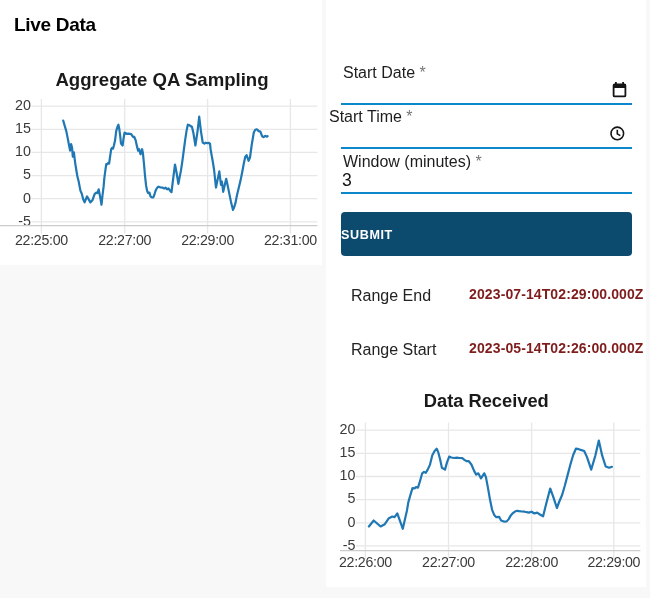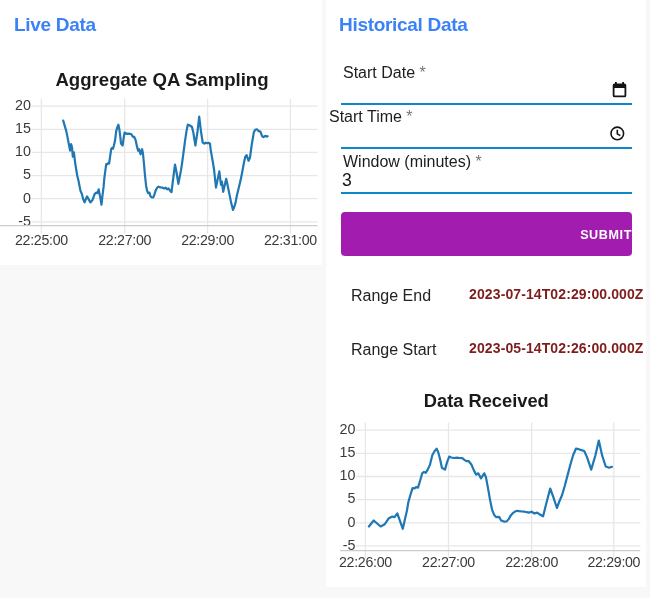--- a/index.html
+++ b/index.html
@@ -1,18 +1,18 @@
 <!DOCTYPE html>
 <html><head><meta charset="utf-8">
 <style>
   * { margin:0; padding:0; box-sizing:border-box; }
   html,body { width:650px; height:598px; background:#f8f8f8; font-family:"Liberation Sans", sans-serif; }
   #page { position:relative; width:650px; height:598px; background:#f8f8f8; overflow:hidden; }
   .card { position:absolute; background:#ffffff; }
-  .h1 { position:absolute; font-size:19px; font-weight:bold; color:#3b82f6; letter-spacing:-0.3px; }
+  .h1 { position:absolute; font-size:19px; font-weight:bold; color:#000000; letter-spacing:-0.3px; }
   .lbl { position:absolute; font-size:16px; color:#1d1d1d; }
   .lbl .ast { color:#757575; }
   .val { position:absolute; font-size:17.6px; color:#151515; word-spacing:2px; }
   .uline { position:absolute; height:1.6px; background:#0c87c9; width:290.5px; left:15px; }
   .rrow { position:absolute; left:25px; width:292.5px; font-size:16px; color:#232323; }
   .rrow b { position:absolute; right:0; top:-1px; font-size:14px; color:#7f1d1d; letter-spacing:0.1px; }
 </style></head>
 <body>
 <div id="page">
   <div class="card" style="left:0;top:0;width:322px;height:265px">
@@ -37,33 +37,32 @@
 <line x1="207.6" y1="99.0" x2="207.6" y2="233.6" stroke="#e7e7e7" stroke-width="1.3"></line>
 <text x="207.6" y="245.3" text-anchor="middle" font-family="Liberation Sans, sans-serif" font-size="14.2" letter-spacing="-0.3" fill="#3a3a3a">22:29:00</text>
 <line x1="290.4" y1="99.0" x2="290.4" y2="233.6" stroke="#e7e7e7" stroke-width="1.3"></line>
 <text x="290.4" y="245.3" text-anchor="middle" font-family="Liberation Sans, sans-serif" font-size="14.2" letter-spacing="-0.3" fill="#3a3a3a">22:31:00</text>
 <line x1="0" y1="225.6" x2="317.5" y2="225.6" stroke="#cccccc" stroke-width="1.2"></line>
 <polyline points="63.2,120.5 64.5,125.1 66.3,131.1 67.7,138.1 69.0,145.0 70.1,150.6 71.1,144.1 72.1,147.8 72.8,156.6 73.9,152.4 75.2,163.1 76.3,170.0 77.3,176.0 78.7,181.6 80.4,190.6 81.8,193.8 83.2,199.2 84.6,202.4 87.0,196.4 90.4,202.4 92.5,200.1 94.6,194.1 96.3,192.5 97.4,193.1 98.7,189.4 100.5,198.7 101.5,204.7 102.5,195.5 103.6,186.7 104.3,178.3 105.3,170.9 106.3,164.0 107.4,164.2 108.1,163.1 109.1,163.5 110.1,156.6 111.2,149.2 112.1,147.8 113.0,148.7 113.9,145.5 115.0,140.8 116.2,131.1 117.4,127.0 118.4,124.7 119.2,128.4 120.2,135.8 121.0,143.6 122.6,145.5 123.6,138.1 124.6,132.5 125.7,133.4 127.1,133.9 128.4,133.7 129.8,133.9 131.2,134.1 132.2,135.8 133.3,137.1 134.3,136.9 135.7,140.4 137.1,146.9 138.1,150.6 139.1,149.2 140.5,154.3 142.1,149.2 142.9,152.9 144.0,164.0 145.0,175.6 146.1,185.7 147.1,190.8 148.1,193.1 149.5,192.7 150.5,196.4 151.9,197.5 153.3,197.3 154.3,195.0 155.4,191.3 156.4,189.0 157.5,187.4 158.5,186.7 159.5,187.1 160.9,187.4 162.3,187.6 163.3,188.1 164.4,188.5 165.7,187.6 167.1,189.4 168.5,188.5 169.9,190.4 171.5,192.2 172.7,182.5 175.0,164.5 176.5,172.3 178.4,183.9 179.6,177.4 180.9,170.9 182.3,161.7 183.7,151.0 185.1,140.4 186.5,131.1 187.8,124.7 189.2,125.1 190.6,126.0 192.0,127.0 193.4,133.0 195.4,145.5 197.5,131.6 199.2,116.6 201.0,131.6 202.7,142.5 204.4,143.6 205.8,142.7 207.2,143.2 208.9,142.9 210.0,143.6 210.6,149.2 211.8,156.1 213.1,163.5 214.1,170.0 216.0,187.6 219.3,171.4 221.0,184.8 221.9,181.6 223.2,191.8 226.2,178.8 227.6,185.3 229.3,193.6 231.0,201.9 233.0,209.9 234.1,207.5 235.5,202.9 236.9,195.5 238.6,188.5 240.4,181.1 242.1,172.8 243.8,163.5 245.2,157.0 246.6,155.2 248.6,160.8 250.0,157.5 251.7,145.0 253.8,132.5 255.2,129.7 256.9,129.3 258.7,131.1 260.4,131.6 262.1,136.2 263.5,137.1 265.2,135.8 266.9,136.7 267.6,136.2" fill="none" stroke="#1f77b4" stroke-width="2.2" stroke-linejoin="round" stroke-linecap="round"></polyline>
 </svg>
     <div class="h1" style="left:14px;top:14px">Live Data</div>
   </div>
   <div class="card" style="left:326px;top:0;width:320px;height:587px">
-    <div class="h1" style="left:13px;top:14px">Historical Data</div>
 
     <div class="lbl" style="left:17px;top:63.5px">Start Date <span class="ast">*</span></div>
     <div class="uline" style="top:103px"></div>
 
     <div class="lbl" style="left:3px;top:107.5px">Start Time <span class="ast">*</span></div>
     <div class="uline" style="top:147.2px"></div>
 
     <div class="lbl" style="left:17px;top:153px">Window (minutes) <span class="ast">*</span></div>
     <div class="val" style="left:16px;top:169.5px">3</div>
     <div class="uline" style="top:192px"></div>
 
-    <div style="position:absolute;left:15px;top:212px;width:291px;height:44px;background:#a21caf;border-radius:4px;color:#ffffff;font-weight:bold;font-size:12.6px;letter-spacing:0.6px;text-align:right;line-height:47px">SUBMIT</div>
+    <div style="position:absolute;left:15px;top:212px;width:291px;height:44px;background:#0c4a6e;border-radius:4px;color:#ffffff;font-weight:bold;font-size:12.6px;letter-spacing:0.6px;text-align:left;line-height:47px">SUBMIT</div>
 
     <div class="rrow" style="top:287px">Range End<b>2023-07-14T02:29:00.000Z</b></div>
     <div class="rrow" style="top:340.5px">Range Start<b>2023-05-14T02:26:00.000Z</b></div>
 
     <svg style="position:absolute;left:0;top:386px;width:320px;height:190px" viewBox="0 386 320 190" xmlns="http://www.w3.org/2000/svg">
 <text x="160.3" y="407.3" text-anchor="middle" font-family="Liberation Sans, sans-serif" font-size="18.3" font-weight="bold" fill="#1a1a1a">Data Received</text>
 <line x1="30" y1="430.2" x2="314.3" y2="430.2" stroke="#e7e7e7" stroke-width="1.3"></line>
 <text x="29.5" y="434.0" text-anchor="end" font-family="Liberation Sans, sans-serif" font-size="14.3" fill="#3a3a3a">20</text>
 <line x1="30" y1="453.3" x2="314.3" y2="453.3" stroke="#e7e7e7" stroke-width="1.3"></line>
 <text x="29.5" y="457.1" text-anchor="end" font-family="Liberation Sans, sans-serif" font-size="14.3" fill="#3a3a3a">15</text>

